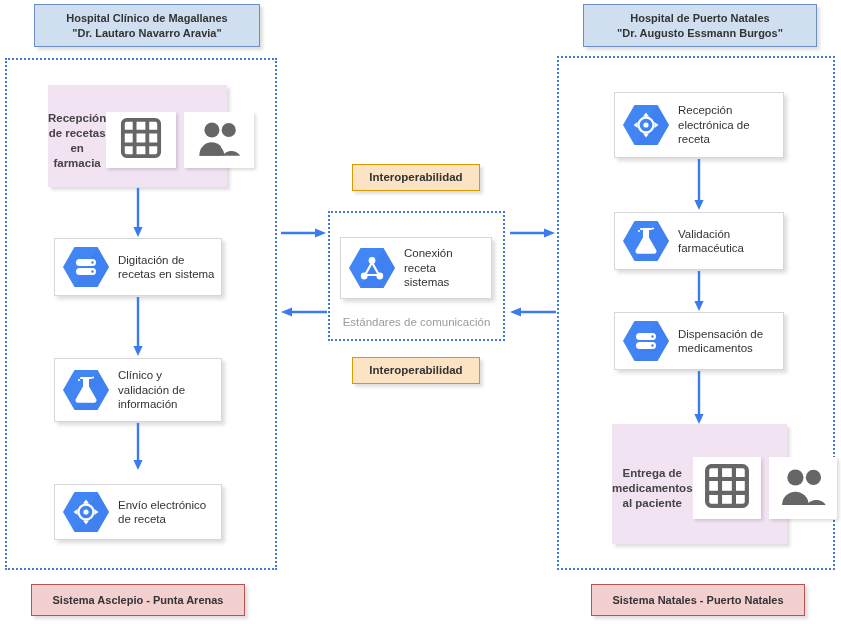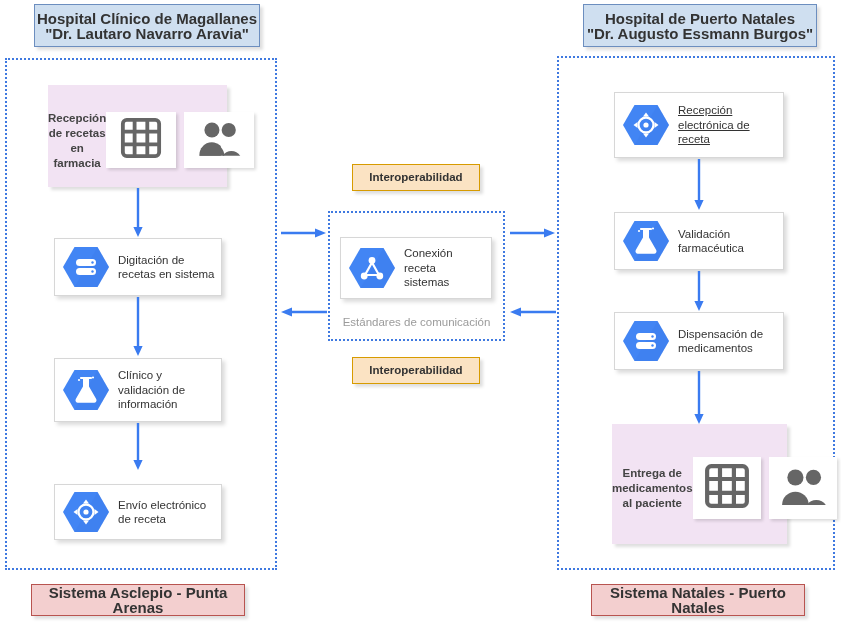--- a/index.html
+++ b/index.html
@@ -12,21 +12,21 @@
   }
   #stage{position:relative;width:841px;height:624px;}
 
   
   .abs{position:absolute;box-sizing:border-box;}
 
   
   .chip{
     display:flex;align-items:center;justify-content:center;
     text-align:center;
-    font-size:15px;font-weight:bold;line-height:15px;
+    font-size:11px;font-weight:bold;line-height:15px;
     box-shadow:3px 3px 3px rgba(0,0,0,.13);
   }
   .chip-hospital{
     background:#cfdff0;border:1px solid #6c8ebf;color:#333;
   }
   .chip-system{
     background:#f3cfcf;border:1px solid #b85450;color:#333;
   }
   .chip-inter{
     background:#fbe3c3;border:1px solid #d79b00;color:#333;
@@ -263,21 +263,21 @@
         <polygon points="0,6 11,1.4 11,10.6" fill="#3a7bf0"></polygon>
       </svg>
   </div>
   <div class="arrow" style="left:510px;top:306px;">
     <svg width="46" height="12">
         <line x1="9" y1="6" x2="46" y2="6" stroke="#3a7bf0" stroke-width="2.4"></line>
         <polygon points="0,6 11,1.4 11,10.6" fill="#3a7bf0"></polygon>
       </svg>
   </div>
 
-  <div class="abs node" style="left:614px;top:92px;width:170px;height:66px;text-decoration:underline;">
+  <div class="abs node" style="left:614px;top:92px;width:170px;height:66px;">
     <span class="hexwrap">
       <svg width="46" height="42" viewBox="0 0 46 42">
         <polygon points="11.5,1 34.5,1 46,21 34.5,41 11.5,41 0,21" fill="#4285f4"></polygon>
         <polygon points="34.5,1 46,21 34.5,41 11.5,41" fill="#3b78e7" opacity="0.28"></polygon>
         <circle cx="23" cy="21" r="7.5" fill="none" stroke="#fff" stroke-width="2.3"></circle>
         <circle cx="23" cy="21" r="2.6" fill="#fff"></circle>
         <polygon points="23,8.5 26,12.5 20,12.5" fill="#fff"></polygon>
         <polygon points="23,33.5 26,29.5 20,29.5" fill="#fff"></polygon>
         <polygon points="10.5,21 14.5,18 14.5,24" fill="#fff"></polygon>
         <polygon points="35.5,21 31.5,18 31.5,24" fill="#fff"></polygon>

